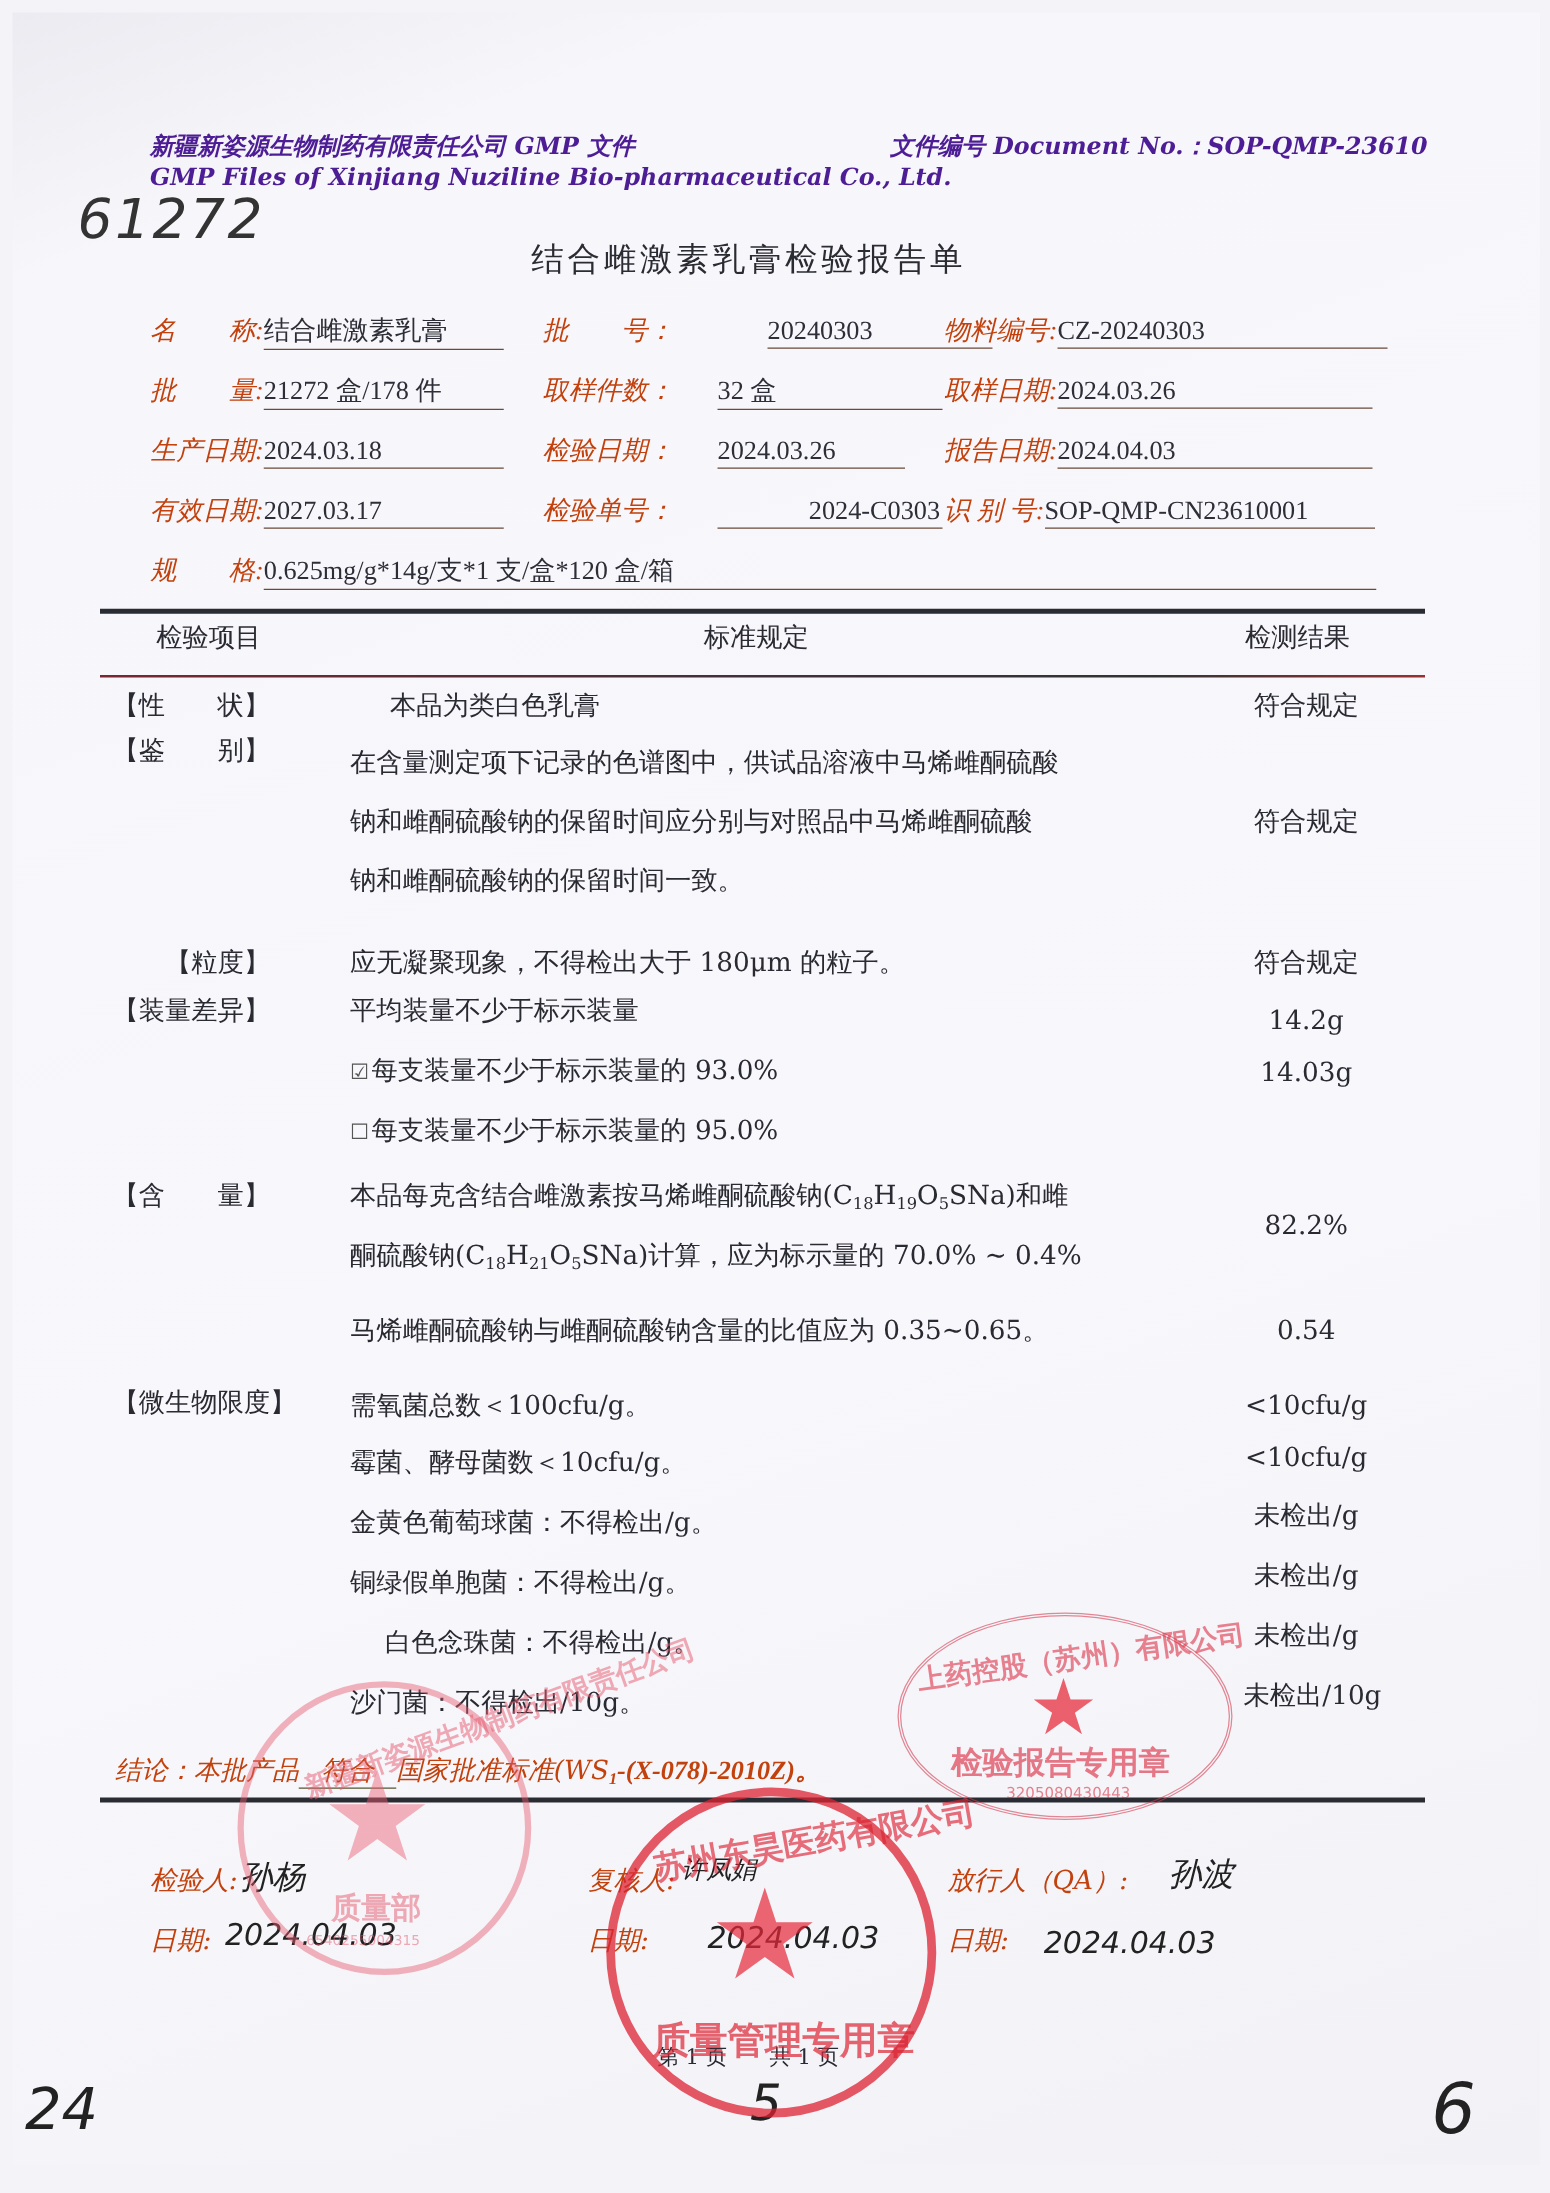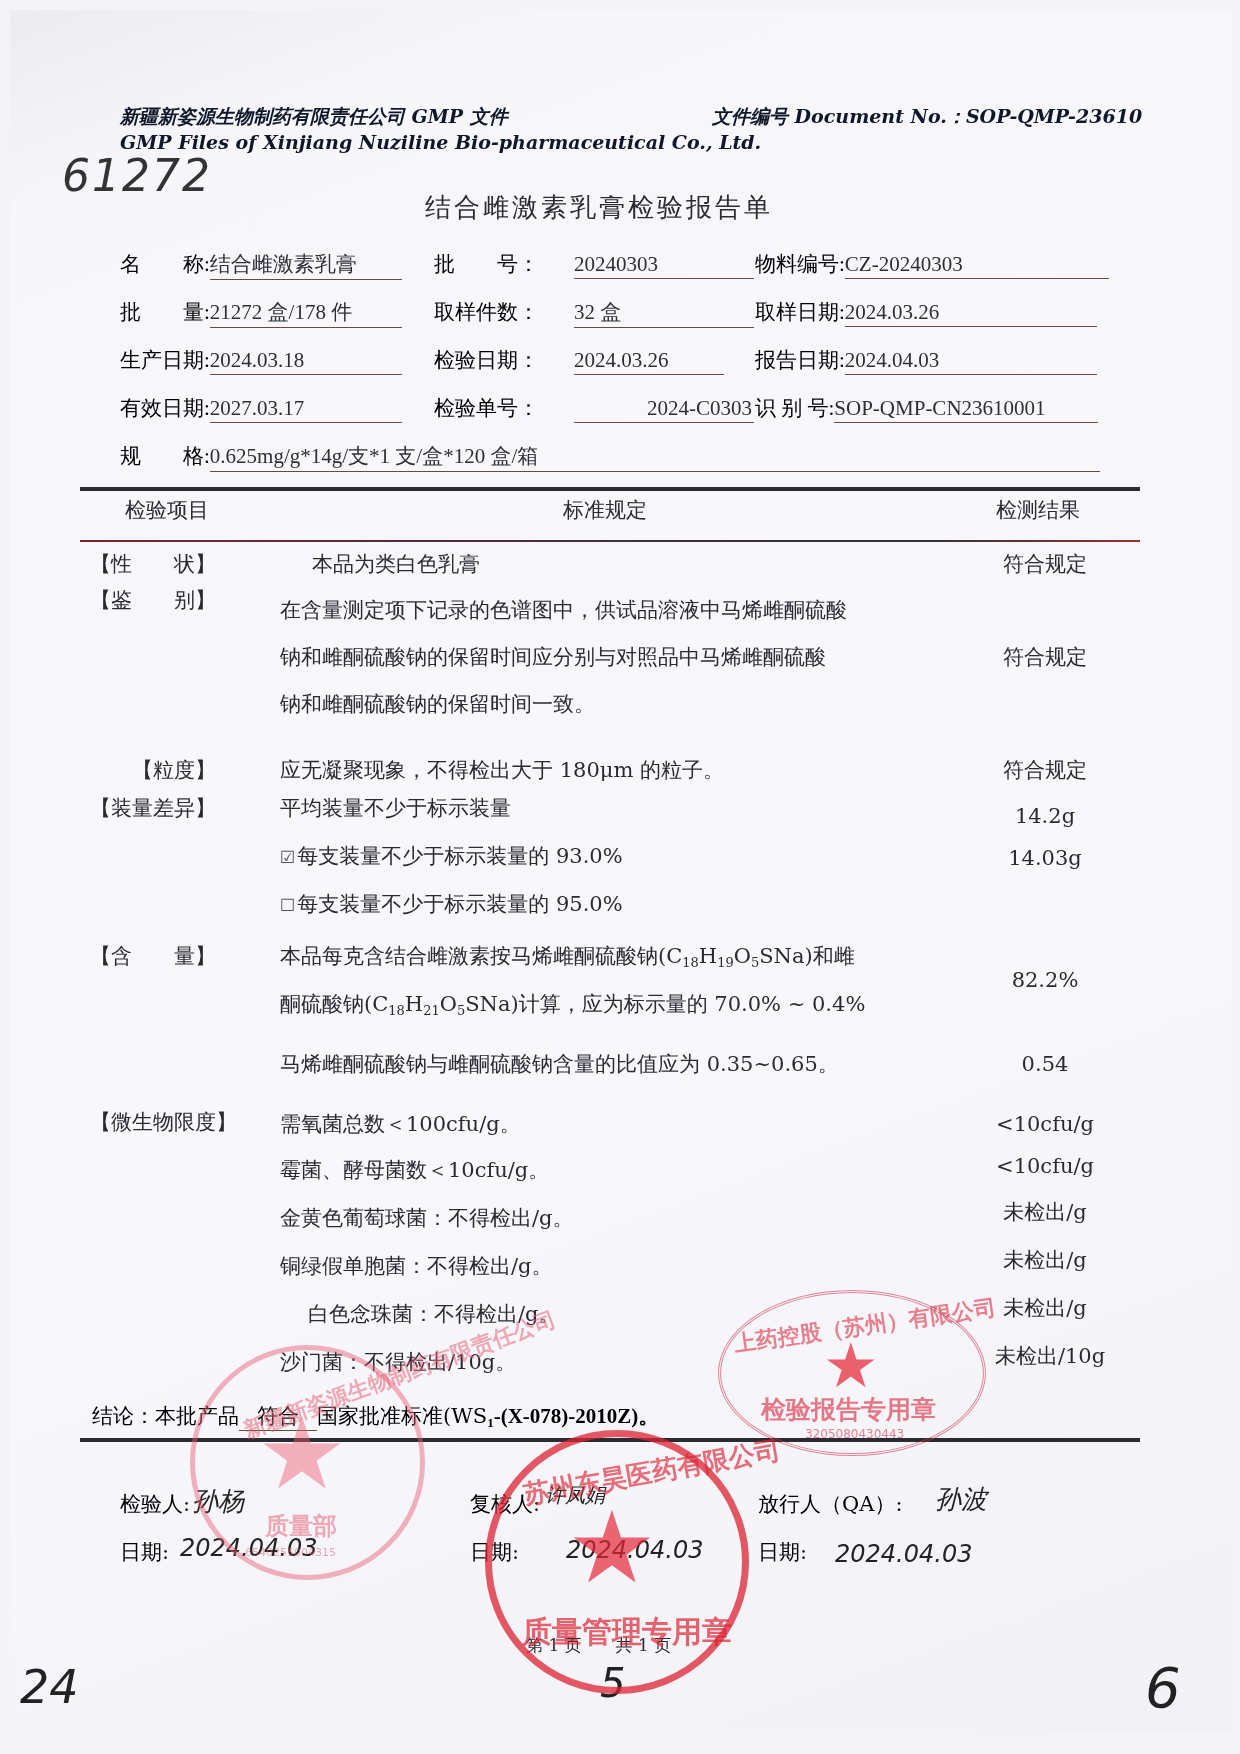--- a/index.html
+++ b/index.html
@@ -7,23 +7,23 @@
     width: 1240px; height: 1754px; position: relative; overflow: hidden;
     background: #f4f3f8;
     font-family: "DejaVu Serif", "Liberation Serif", serif;
     color: #2a2a33;
   }
   .paper {
     position: absolute; left: 10px; top: 10px; width: 1222px; height: 1722px;
     background: linear-gradient(160deg, #ecebf1 0%, #f7f6fa 10%, #f8f7fb 60%, #f2f1f6 100%);
   }
   .abs { position: absolute; white-space: nowrap; }
-  .hdr-it { font-style: italic; font-weight: bold; font-size: 19px; color: #0f172a; }
+  .hdr-it { font-style: italic; font-weight: bold; font-size: 19px; color: #4c1d95; }
   .title { font-size: 26px; letter-spacing: 3px; color: #2b2b33; }
-  .lbl { font-size: 21px; color: #000000; }
+  .lbl { font-size: 21px; color: #c2410c; font-style: italic; }
   .val { font-size: 21px; color: #2e2e38; display: inline-block; border-bottom: 1.5px solid #6a4a3a; padding: 0 2px 1px 0; }
   .field { position: absolute; white-space: nowrap; font-family: "Liberation Serif", serif; }
   .rule-thick { position: absolute; left: 80px; width: 1060px; height: 4px; background: #2a2c33; }
   .rule-thin { position: absolute; left: 80px; width: 1060px; height: 2px; background: linear-gradient(90deg, #7a2630, #40303a 50%, #333 80%, #9a3030); }
   .th { font-size: 21px; }
   .item { font-size: 21px; }
   .spec { font-size: 21px; }
   .res { font-size: 21px; text-align: center; width: 130px; }
   sub { font-size: 13px; vertical-align: -4px; }
   .cb { font-family: "DejaVu Sans", sans-serif; font-size: 17px; color: #555; margin-right: 2px; }
@@ -41,21 +41,21 @@
 <div class="abs hdr-it" style="left:120px;top:131px;">GMP Files of Xinjiang Nuziline Bio-pharmaceutical Co., Ltd.</div>
 <div class="abs hdr-it" style="left:712px;top:104px;">
   <span>文件编号 Document No.：</span><span>SOP-QMP-23610</span>
 </div>
 
 <div class="hand" style="left:62px;top:150px;font-size:44px;letter-spacing:2px;color:#333;">61272</div>
 
 <div class="abs title" style="left:425px;top:190px;">结合雌激素乳膏检验报告单</div>
 
 <div class="field" style="left:120px;top:250px;"><span class="lbl">名　　称:</span><span class="val" style="width:190px;">结合雌激素乳膏</span></div>
-<div class="field" style="left:434px;top:250px;"><span class="lbl" style="display:inline-block;width:140px;">批　　号：</span><span class="val" style="width:178px;">20240303</span></div>
+<div class="field" style="left:434px;top:250px;"><span class="lbl" style="display:inline-block;width:140px;">批　　号：</span><span class="val" style="width:178px;margin-left:40px;">20240303</span></div>
 <div class="field" style="left:755px;top:250px;"><span class="lbl">物料编号:</span><span class="val" style="width:262px;">CZ-20240303</span></div>
 
 <div class="field" style="left:120px;top:298px;"><span class="lbl">批　　量:</span><span class="val" style="width:190px;">21272 盒/178 件</span></div>
 <div class="field" style="left:434px;top:298px;"><span class="lbl" style="display:inline-block;width:140px;">取样件数：</span><span class="val" style="width:178px;">32 盒</span></div>
 <div class="field" style="left:755px;top:298px;"><span class="lbl">取样日期:</span><span class="val" style="width:250px;">2024.03.26</span></div>
 
 <div class="field" style="left:120px;top:346px;"><span class="lbl">生产日期:</span><span class="val" style="width:190px;">2024.03.18</span></div>
 <div class="field" style="left:434px;top:346px;"><span class="lbl" style="display:inline-block;width:140px;">检验日期：</span><span class="val" style="width:148px;">2024.03.26</span></div>
 <div class="field" style="left:755px;top:346px;"><span class="lbl">报告日期:</span><span class="val" style="width:250px;">2024.04.03</span></div>
 

